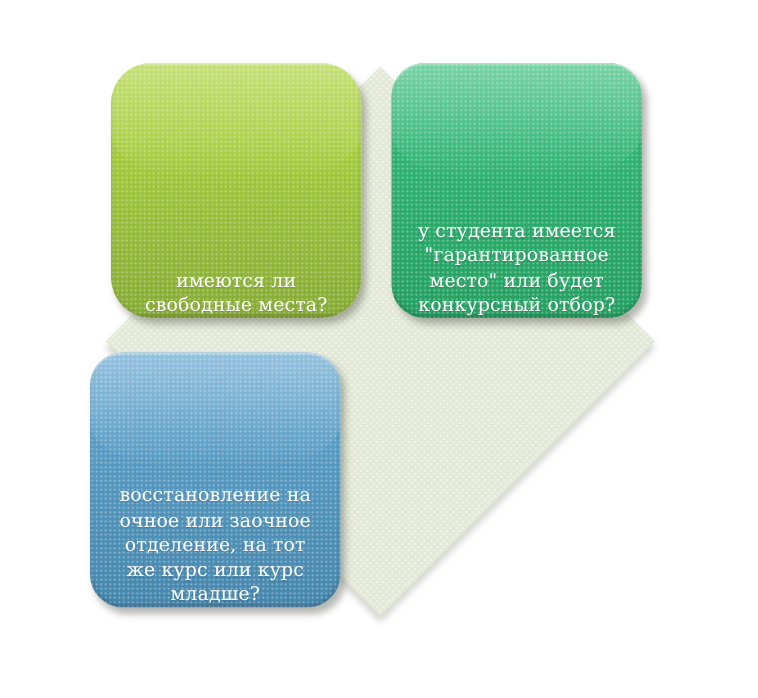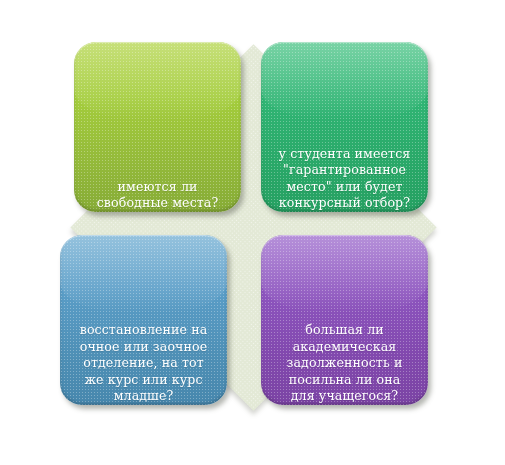--- a/index.html
+++ b/index.html
@@ -94,21 +94,21 @@
     text-align: center;
     font-size: 12.6px;
     line-height: 16.6px;
     padding: 0 9px;
     letter-spacing: 0.1px;
     white-space: pre-line;
     text-shadow: 0 1px 1px rgba(0,0,0,0.12);
   }
 
   
-  #tile-0 { left: 74px;  top: 42px;  }
+  #tile-0 { left: 74px;  top: 42px; border-radius: 27px;  }
   #tile-1 { left: 261px; top: 42px;  }
   #tile-2 { left: 60px;  top: 235px; }
   #tile-3 { left: 261px; top: 235px; }
 
   
   #tile-0 { background: linear-gradient(to bottom, #aed23f 0%, #a4cd3c 32%, #93b93a 72%, #86ab36 100%); }
   #tile-1 { background: linear-gradient(to bottom, #3fc07f 0%, #31b675 30%, #29a868 72%, #26a062 100%); }
   #tile-2 { background: linear-gradient(to bottom, #67a8cf 0%, #5b9ec8 30%, #4e8fb5 72%, #4787ad 100%); }
   #tile-3 { background: linear-gradient(to bottom, #9661c9 0%, #8e56c0 30%, #8148ad 72%, #7b44a4 100%); }
 </style>
@@ -145,24 +145,14 @@
     <div class="tex"></div>
     <div class="gloss"></div>
     <div class="rim"></div>
     <div class="tile-text">восстановление на
 очное или заочное
 отделение, на тот
 же курс или курс
 младше?</div>
   </div>
 
-  <div class="tile" id="tile-3">
-    <div class="tex"></div>
-    <div class="gloss"></div>
-    <div class="rim"></div>
-    <div class="tile-text">большая ли
-академическая
-задолженность и
-посильна ли она
-для учащегося?</div>
-  </div>
 
 </div>
 
 </body></html>

